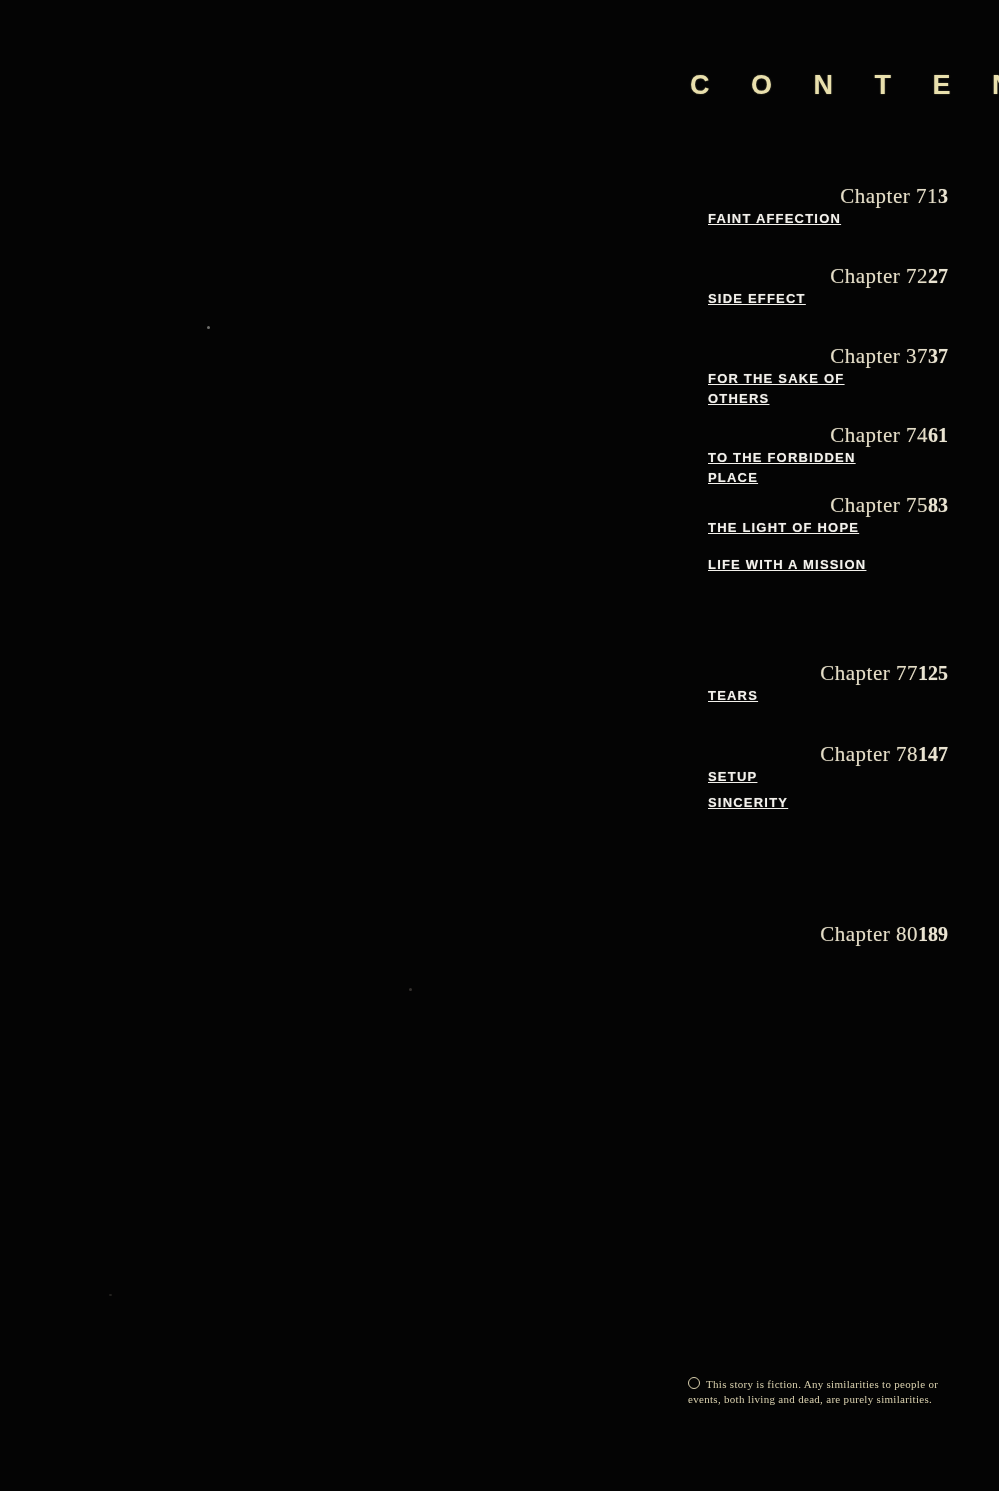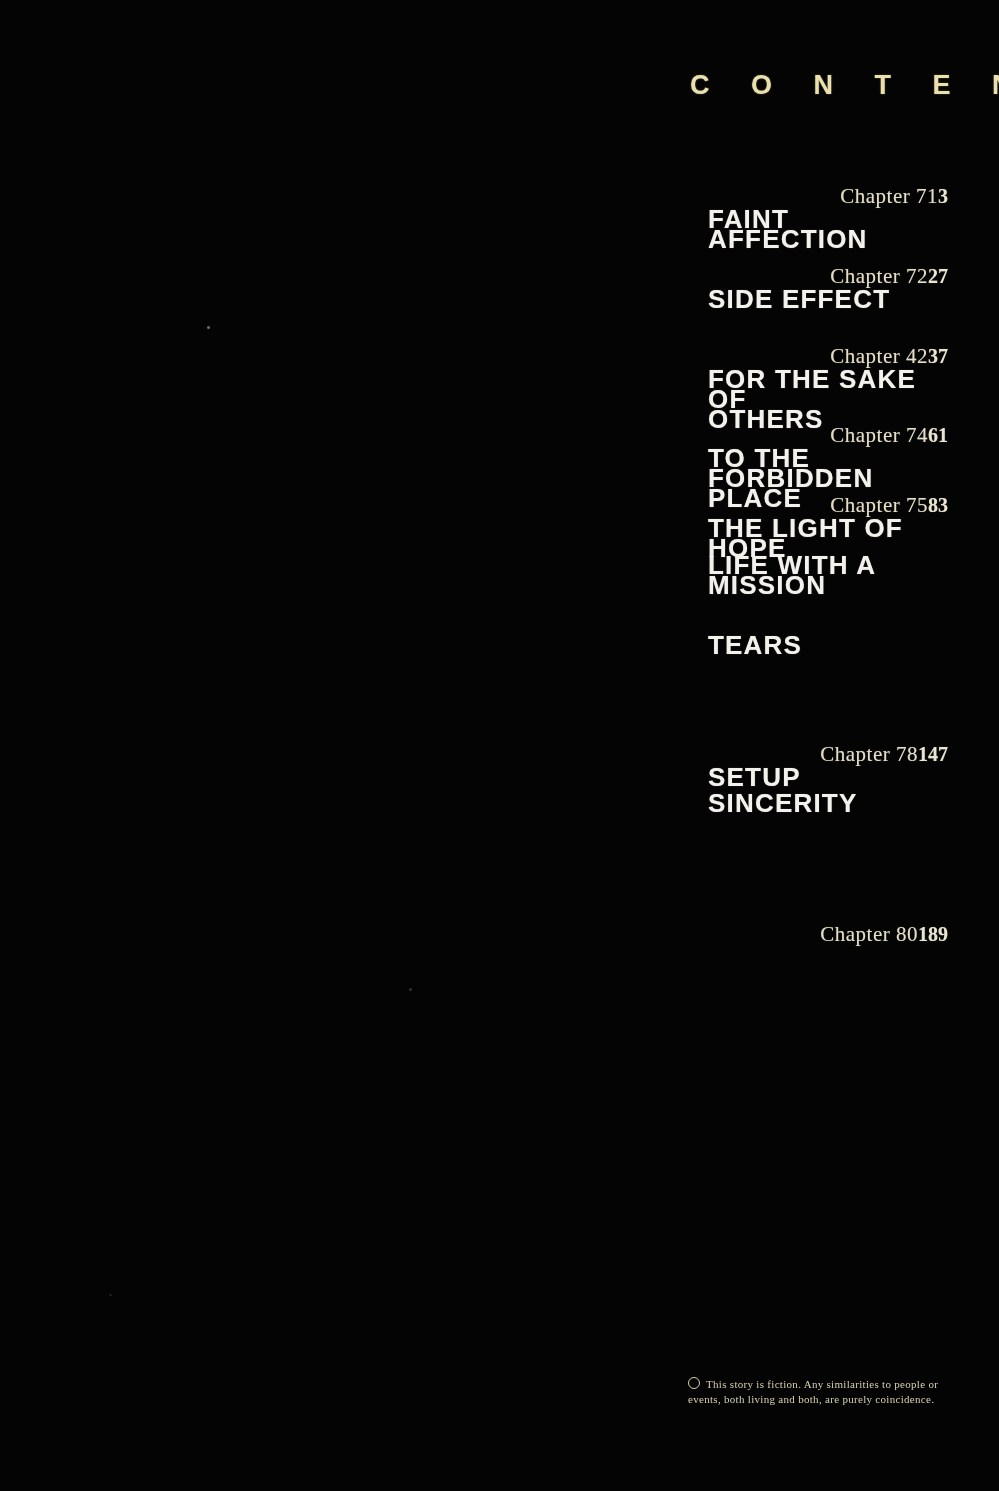--- a/index.html
+++ b/index.html
@@ -48,25 +48,26 @@
     font-size: 20px;
     text-align: right;
     text-shadow: 0 0 1px rgba(234,228,210,0.4);
   }
   .chapter-title {
     margin-top: 0px;
     padding-left: 18px;
     color: #f3f1ec;
     font-family: "Liberation Sans", sans-serif;
     font-weight: 700;
-    font-size: 26px;
+    font-size: 13px;
     line-height: 20px;
     letter-spacing: 1.2px;
     white-space: pre-line;
     text-shadow: 0 0 1px rgba(243,241,236,0.5);
+    text-decoration: underline;
   }
   .footer {
     position: absolute;
     left: 688px;
     top: 1377px;
     width: 266px;
     color: #d9d0ae;
     font-family: "Liberation Serif", serif;
     font-size: 11px;
     line-height: 14.5px;
@@ -110,21 +111,21 @@
     <div class="entry" style="top:238px">
       <div class="row">
         <span class="chapter-label">Chapter 72</span>
         <span class="page-number">27</span>
       </div>
       <div class="chapter-title">SIDE EFFECT</div>
     </div>
 
     <div class="entry" style="top:318px">
       <div class="row">
-        <span class="chapter-label">Chapter 42</span>
+        <span class="chapter-label">Chapter 37</span>
         <span class="page-number">37</span>
       </div>
       <div class="chapter-title">FOR THE SAKE OF
 OTHERS</div>
     </div>
 
     <div class="entry" style="top:397px">
       <div class="row">
         <span class="chapter-label">Chapter 74</span>
         <span class="page-number">61</span>
@@ -139,20 +140,24 @@
         <span class="page-number">83</span>
       </div>
       <div class="chapter-title">THE LIGHT OF HOPE</div>
     </div>
 
     <div class="entry" style="top:555px">
       <div class="chapter-title">LIFE WITH A MISSION</div>
     </div>
 
     <div class="entry" style="top:635px">
+      <div class="row">
+        <span class="chapter-label">Chapter 77</span>
+        <span class="page-number">125</span>
+      </div>
       <div class="chapter-title">TEARS</div>
     </div>
 
     <div class="entry" style="top:716px">
       <div class="row">
         <span class="chapter-label">Chapter 78</span>
         <span class="page-number">147</span>
       </div>
       <div class="chapter-title">SETUP</div>
     </div>
@@ -164,19 +169,19 @@
     <div class="entry" style="top:896px">
       <div class="row">
         <span class="chapter-label">Chapter 80</span>
         <span class="page-number">189</span>
       </div>
     </div>
 
   </div>
 
   <div class="footer"><span class="circle-icon"></span><span>This story is fiction. Any similarities to people or
-events, both living and both, are purely coincidence.</span></div>
+events, both living and dead, are purely similarities.</span></div>
 
   <div class="speck speck1"></div>
   <div class="speck speck2"></div>
   <div class="speck speck3"></div>
 
 </div>
 
 </body></html>

